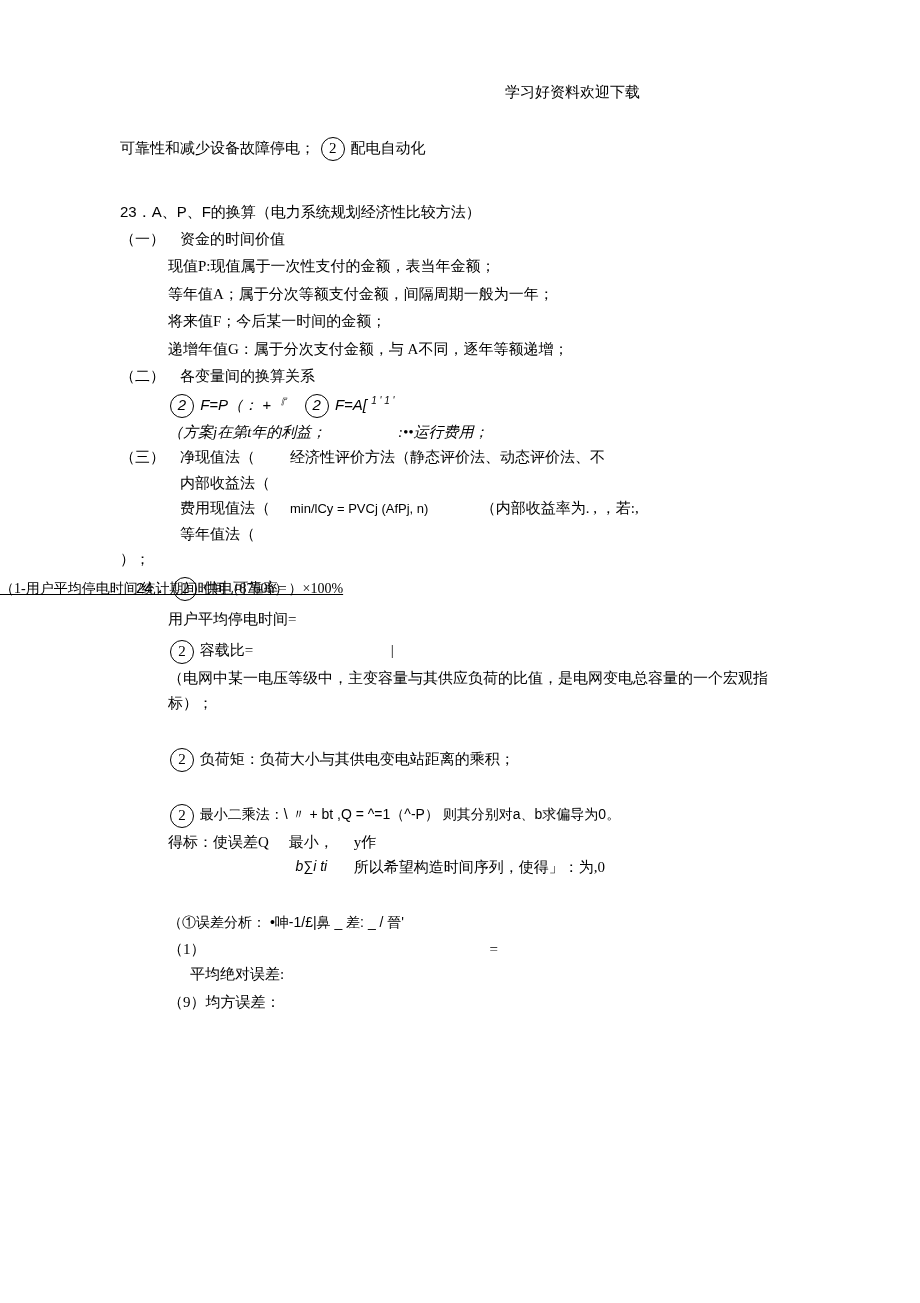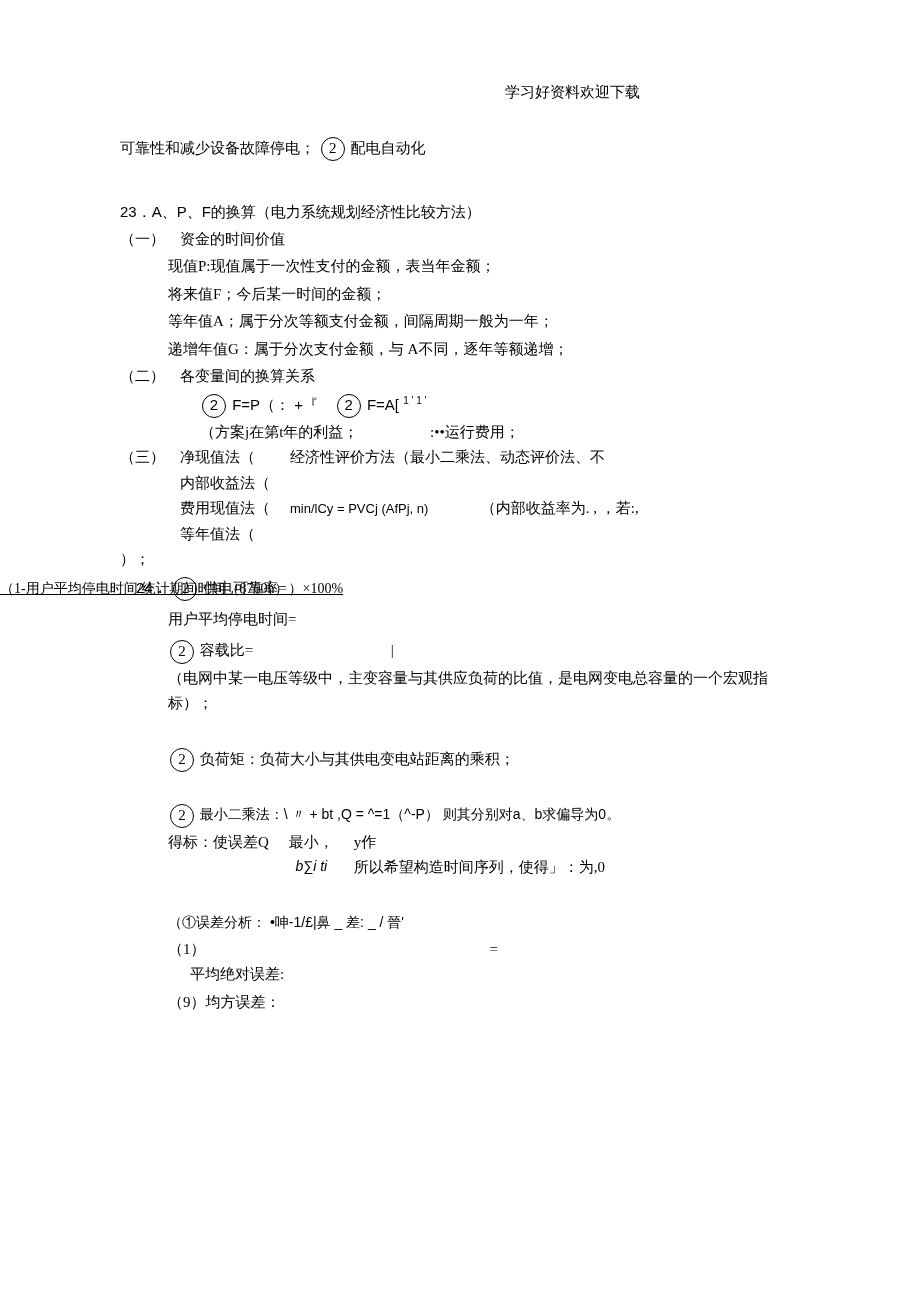--- a/index.html
+++ b/index.html
@@ -20,21 +20,21 @@
   }
   .header-row {
     display: flex;
     justify-content: flex-end;
     width: 360px;
     margin: 0 auto 30px auto;
     font-size: 15px;
   }
   .indent0 { margin-left: 0; }
   .indent1 { margin-left: 48px; }
-  .indent2 { margin-left: 80px; }
+  .indent2 { margin-left: 48px; font-style: italic; }
   .circled {
     display: inline-block;
     border: 1.5px solid #000;
     border-radius: 50%;
     width: 22px;
     height: 22px;
     line-height: 20px;
     text-align: center;
     font-size: 15px;
     vertical-align: middle;
@@ -73,22 +73,22 @@
   <div class="block indent0">
     <span>可靠性和减少设备故障停电；</span>
     <span class="circled">2</span>
     <span>配电自动化</span>
   </div>
 
   <div class="block indent0 sec23 sans">23．A、P、F的换算（电力系统规划经济性比较方法）</div>
 
   <div class="block indent0">（一）　资金的时间价值</div>
   <div class="block indent1">现值P:现值属于一次性支付的金额，表当年金额；</div>
+  <div class="block indent1">等年值A；属于分次等额支付金额，间隔周期一般为一年；</div>
   <div class="block indent1">将来值F；今后某一时间的金额；</div>
-  <div class="block indent1">等年值A；属于分次等额支付金额，间隔周期一般为一年；</div>
   <div class="block indent1">递增年值G：属于分次支付金额，与 A不同，逐年等额递增；</div>
 
   <div class="block indent0">（二）　各变量间的换算关系</div>
   <div class="block indent2 sans">
     <span class="circled">2</span>
     <span>F=P（： +『</span>
     &nbsp;&nbsp;
     <span class="circled">2</span>
     <span>F=A[</span>
     <sup>1     '     1 '</sup>
@@ -100,21 +100,21 @@
 
   <div class="row-flex indent0">
     <div class="col" style="width:60px;">（三）</div>
     <div class="col" style="width:110px;">
       <div>净现值法（</div>
       <div>内部收益法（</div>
       <div>费用现值法（</div>
       <div>等年值法（</div>
     </div>
     <div class="col">
-      <div>经济性评价方法（最小二乘法、动态评价法、不</div>
+      <div>经济性评价方法（静态评价法、动态评价法、不</div>
       <div>&nbsp;</div>
       <div>
         <span class="sans" style="font-size:13px;"><span>min/lCy = PVCj (AfPj, n)</span></span>
         &nbsp;&nbsp;&nbsp;&nbsp;&nbsp;&nbsp;&nbsp;&nbsp;&nbsp;&nbsp;&nbsp;&nbsp;
         <span>（内部收益率为. , ，若:,</span>
       </div>
     </div>
   </div>
   <div class="block indent0">）；</div>
 

